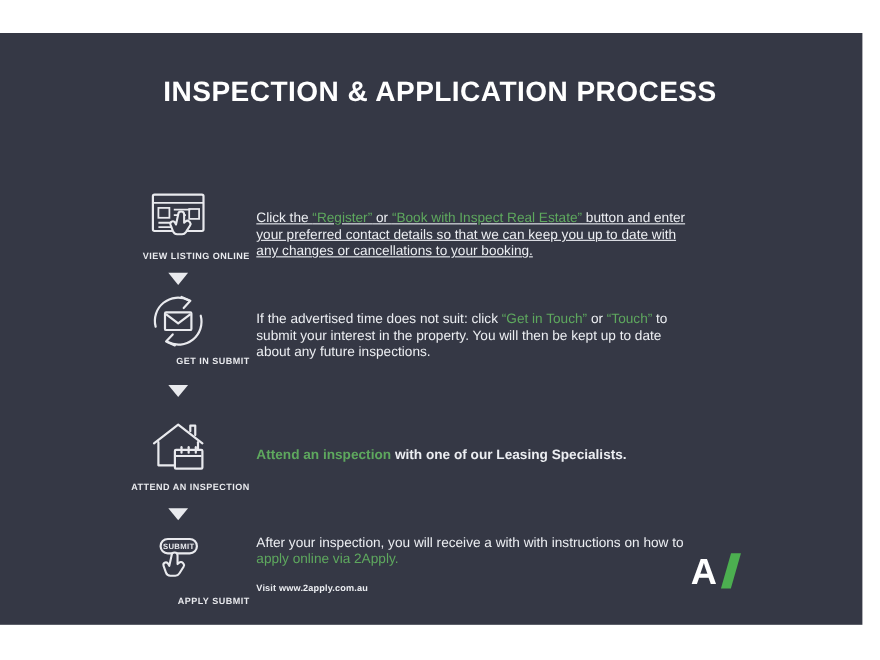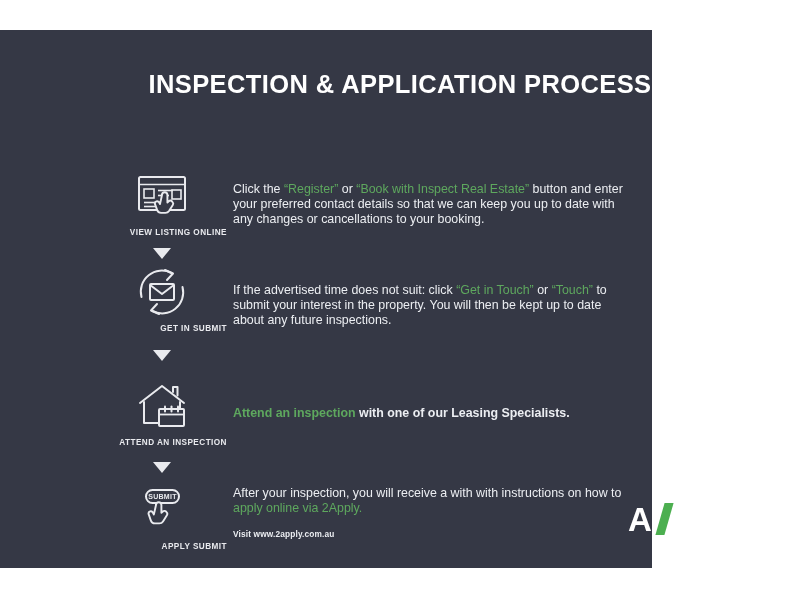--- a/index.html
+++ b/index.html
@@ -11,21 +11,21 @@
     width: 800px;
     height: 600px;
     overflow: hidden;
     font-family: "Liberation Sans", sans-serif;
   }
 
   #slide {
     position: absolute;
     left: 0;
     top: 30px;
-    width: 652px;
+    width: 784px;
     height: 538px;
     background: #353845;
   }
 
   
   .title {
     position: absolute;
     left: 0;
     top: 40px;
     width: 800px;
@@ -156,21 +156,21 @@
             <line x1="27" y1="19.5" x2="42" y2="19.5" stroke="#e9eaee" stroke-width="1.6"></line>
             <line x1="27" y1="24.5" x2="38" y2="24.5" stroke="#e9eaee" stroke-width="1.6"></line>
             <rect x="41" y="19" width="9" height="9" stroke="#e9eaee" stroke-width="1.6"></rect>
             <line x1="13" y1="31.5" x2="33" y2="31.5" stroke="#e9eaee" stroke-width="1.6"></line>
             <line x1="13" y1="35.5" x2="26" y2="35.5" stroke="#e9eaee" stroke-width="1.6"></line>
             <path d="M31 24 c0-1.6 1.2-2.8 2.7-2.8 c1.5 0 2.7 1.2 2.7 2.8 v7.5 l1.3-1.2 c1-0.9 2.5-0.8 3.4 0.2 l0.5 0.6 c0.7 0.8 0.8 2 0.2 2.9 l-3.8 6 c-0.8 1.2-2.1 1.9-3.5 1.9 h-4.5 c-1.7 0-3.2-1.1-3.8-2.7 l-2.2-6 c-0.4-1.2 0.2-2.5 1.4-2.9 c1-0.3 2.1 0.1 2.6 1 l1 1.8 z" fill="#353845" stroke="#e9eaee" stroke-width="1.9" stroke-linejoin="round"></path>
           </svg>
         </div>
         <div class="step-label">VIEW LISTING ONLINE</div>
       </div>
-      <div class="copy" style="top:152px;">
+      <div class="copy" style="top:161px;text-decoration:underline;">
         <span>Click the </span><span class="hl">“Register”</span><span> or </span><span class="hl">“Book with Inspect Real Estate”</span><span> button and enter your preferred contact details so that we can keep you up to date with any changes or cancellations to your booking.</span>
       </div>
     </div>
 
     <div class="connector" style="top:218px;">
       <span class="tri"></span>
     </div>
 
     <div class="step" style="top:0;">
       <div class="icon-col" style="top:234px;">
@@ -236,16 +236,15 @@
         <span>After your inspection, you will receive a with with instructions on how to </span><span class="hl">apply online via 2Apply.</span>
         <div class="visit">Visit www.2apply.com.au</div>
       </div>
     </div>
 
   </div>
 
   <div class="logo">
     <span class="logo-a">A</span>
     <span class="logo-slash"></span>
-    <span class="logo-real">REAL</span>
   </div>
 
 </div>
 
 </body></html>

